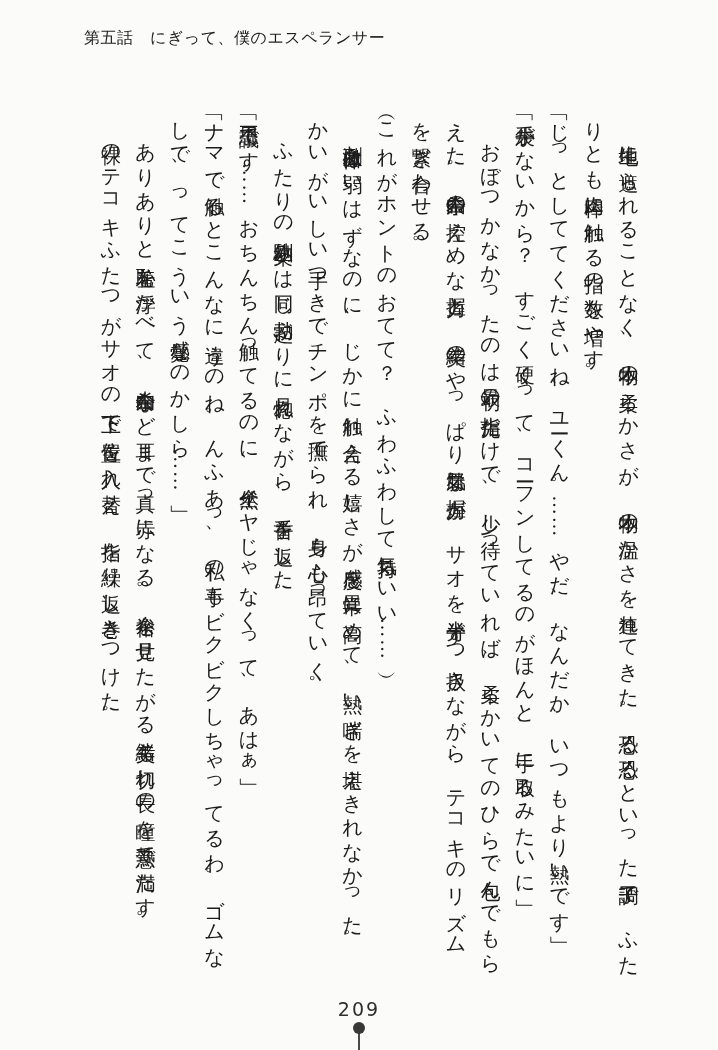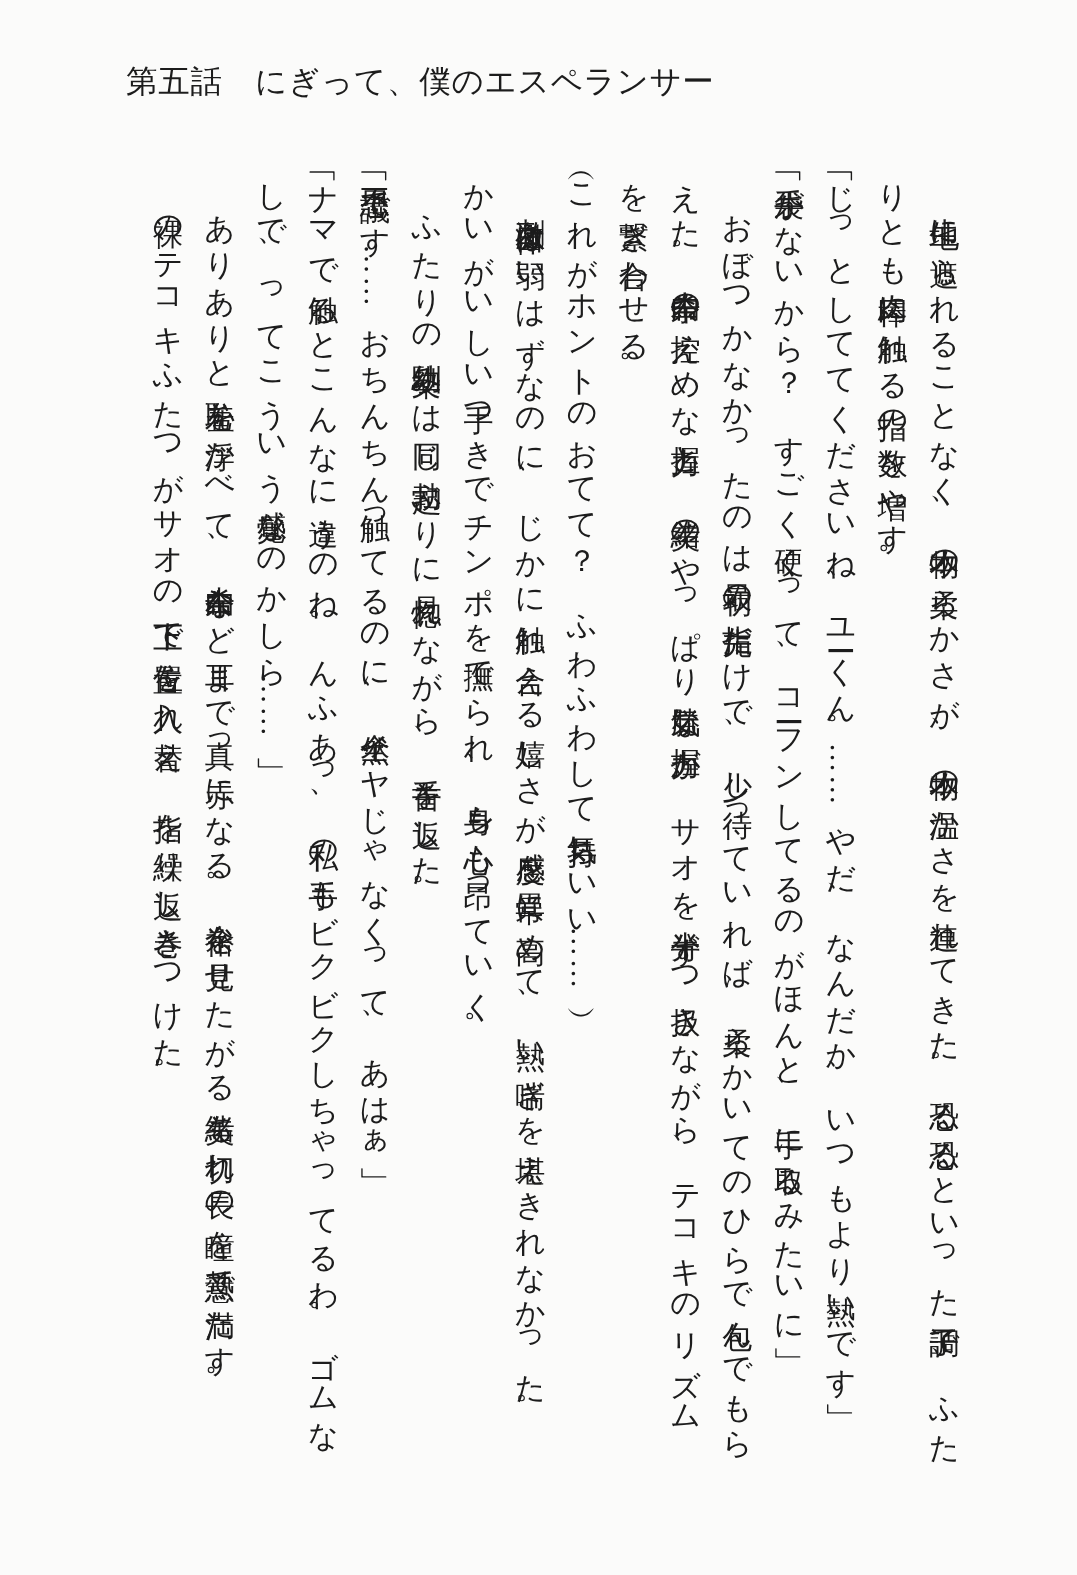--- a/index.html
+++ b/index.html
@@ -13,23 +13,23 @@
     height: 1050px;
     margin: 0 auto;
     background: #fbfbfa;
     color: #1c1c1c;
     font-family: "Liberation Serif", "DejaVu Serif", serif;
     overflow: hidden;
   }
   
   .chapter-header {
     position: absolute;
-    top: 40px;
+    top: 28px;
     left: 84px;
-    font-size: 21px;
+    font-size: 16px;
     letter-spacing: 0.5px;
     white-space: nowrap;
     writing-mode: horizontal-tb;
   }
   
   .body-text {
     position: absolute;
     top: 108px;
     right: 72px;
     height: 862px;
@@ -96,14 +96,18 @@
     <p>　おぼつかなかったのは最初の指先だけで、少し待っていれば、柔らかいてのひらで包んでもらえた。由希奈の控えめな握力と、美緒のやっぱり勝気な握力が、サオを半分ずつ扱きながら、テコキのリズムを繋ぎ合わせる。</p>
     <p>（これがホントのおてて？　ふわふわして気持ちいい……）</p>
     <p>　刺激自体は弱いはずなのに、じかに触れ合える嬉しさが感度を異常に高めて、熱い喘ぎを堪えきれなかった。かいがいしい手つきでチンポを撫でられ、身も心も昂っていく。</p>
     <p>　ふたりの幼馴染みは同じ勃起ぶりに見惚れながら、手首を返した。</p>
     <p>「不思議です……おちんちん触ってるのに、全然イヤじゃなくって、あはぁ」</p>
     <p>「ナマで触るとこんなに違うのね。んふあっ、私の手もビクビクしちゃってるわ。ゴムなしで、ってこういう感覚なのかしら……」</p>
     <p>　ありありと羞恥を浮かべて、由希奈など耳まで真っ赤になる。余裕を見せたがる美緒も切れ長の瞳を熱意で満たす。</p>
     <p>　裸のテコキふたつがサオの上下で位置を入れ替え、指を繰り返し巻きつけた。</p>
   </div>
 
+  <div class="page-footer">
+    <div class="page-number">209</div>
+    <div class="pin-marker"></div>
+  </div>
 
 </div>
 
 </body></html>

